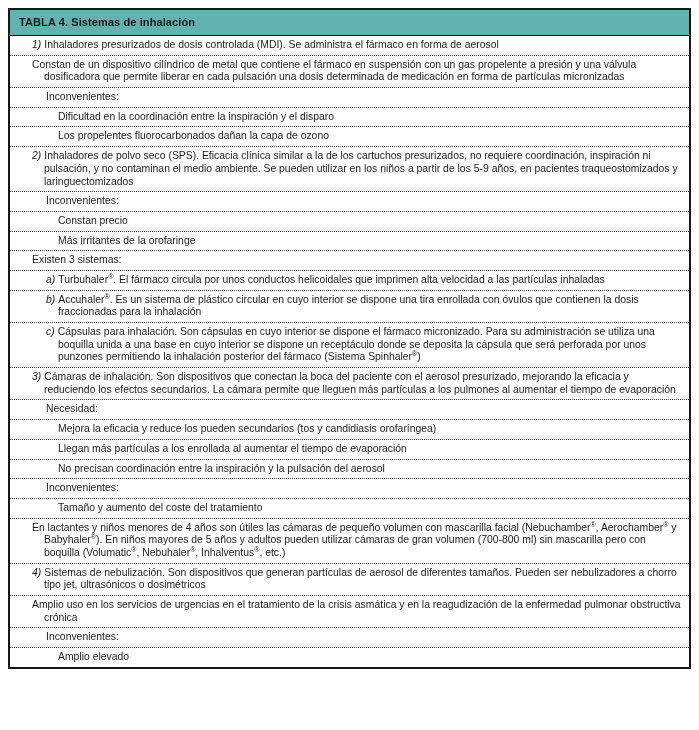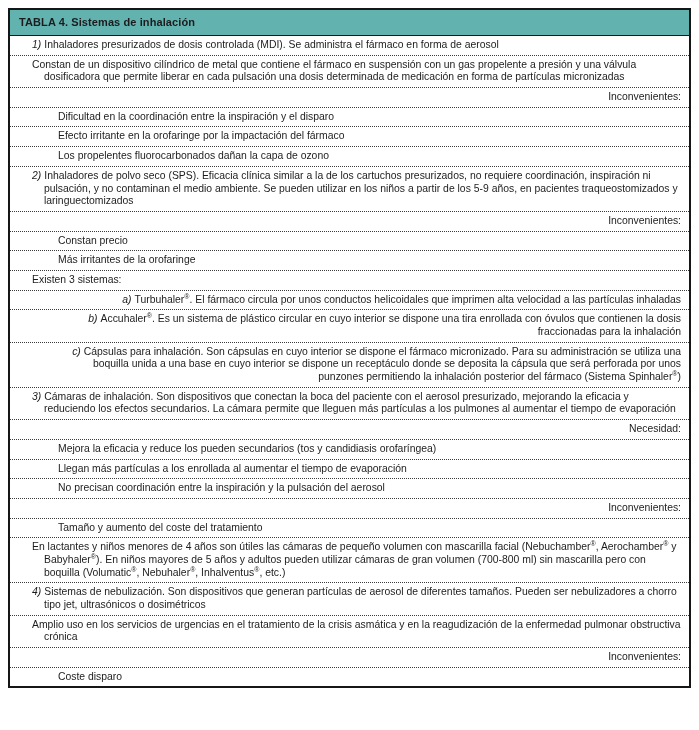--- a/index.html
+++ b/index.html
@@ -32,21 +32,21 @@
   .row {
     padding: 3px 8px 3px 22px;
     font-size: 10.4px;
     line-height: 1.22;
     border-bottom: 1px dotted #3a3a3a;
   }
   .row:last-child {
     border-bottom: none;
   }
   .ind0 .txt { padding-left: 12px; text-indent: -12px; }
-  .ind1 .txt { padding-left: 26px; text-indent: -12px; text-align: right; }
+  .ind1 .txt { padding-left: 26px; text-indent: -12px; }
   .ind2 .txt { padding-left: 38px; text-indent: -12px; }
   .prefix {
     font-style: italic;
   }
   .prefix:not(:empty) {
     margin-right: 3px;
   }
   sup {
     font-size: 7px;
     line-height: 0;
@@ -66,23 +66,20 @@
           <div class="txt"><span class="prefix">1)</span><span class="row-body">Inhaladores presurizados de dosis controlada (MDI). Se administra el fármaco en forma de aerosol</span></div>
         </div>
         <div class="row ind0">
           <div class="txt"><span class="row-body">Constan de un dispositivo cilíndrico de metal que contiene el fármaco en suspensión con un gas propelente a presión y una válvula dosificadora que permite liberar en cada pulsación una dosis determinada de medicación en forma de partículas micronizadas</span></div>
         </div>
         <div class="row ind1">
           <div class="txt"><span class="row-body">Inconvenientes:</span></div>
         </div>
         <div class="row ind2">
           <div class="txt"><span class="row-body">Dificultad en la coordinación entre la inspiración y el disparo</span></div>
-        </div>
-        <div class="row ind2">
-          <div class="txt"><span class="row-body">Efecto irritante en la orofaringe por la impactación del fármaco</span></div>
         </div>
         <div class="row ind2">
           <div class="txt"><span class="row-body">Los propelentes fluorocarbonados dañan la capa de ozono</span></div>
         </div>
         <div class="row ind0">
           <div class="txt"><span class="prefix">2)</span><span class="row-body">Inhaladores de polvo seco (SPS). Eficacia clínica similar a la de los cartuchos presurizados, no requiere coordinación, inspiración ni pulsación, y no contaminan el medio ambiente. Se pueden utilizar en los niños a partir de los 5-9 años, en pacientes traqueostomizados y laringuectomizados</span></div>
         </div>
         <div class="row ind1">
           <div class="txt"><span class="row-body">Inconvenientes:</span></div>
         </div>
@@ -131,17 +128,17 @@
         <div class="row ind0">
           <div class="txt"><span class="prefix">4)</span><span class="row-body">Sistemas de nebulización. Son dispositivos que generan partículas de aerosol de diferentes tamaños. Pueden ser nebulizadores a chorro tipo jet, ultrasónicos o dosimétricos</span></div>
         </div>
         <div class="row ind0">
           <div class="txt"><span class="row-body">Amplio uso en los servicios de urgencias en el tratamiento de la crisis asmática y en la reagudización de la enfermedad pulmonar obstructiva crónica</span></div>
         </div>
         <div class="row ind1">
           <div class="txt"><span class="row-body">Inconvenientes:</span></div>
         </div>
         <div class="row ind2">
-          <div class="txt"><span class="row-body">Coste disparo</span></div>
+          <div class="txt"><span class="row-body">Amplio elevado</span></div>
         </div>
       </div>
   </div>
 </div>
 
 </body></html>

